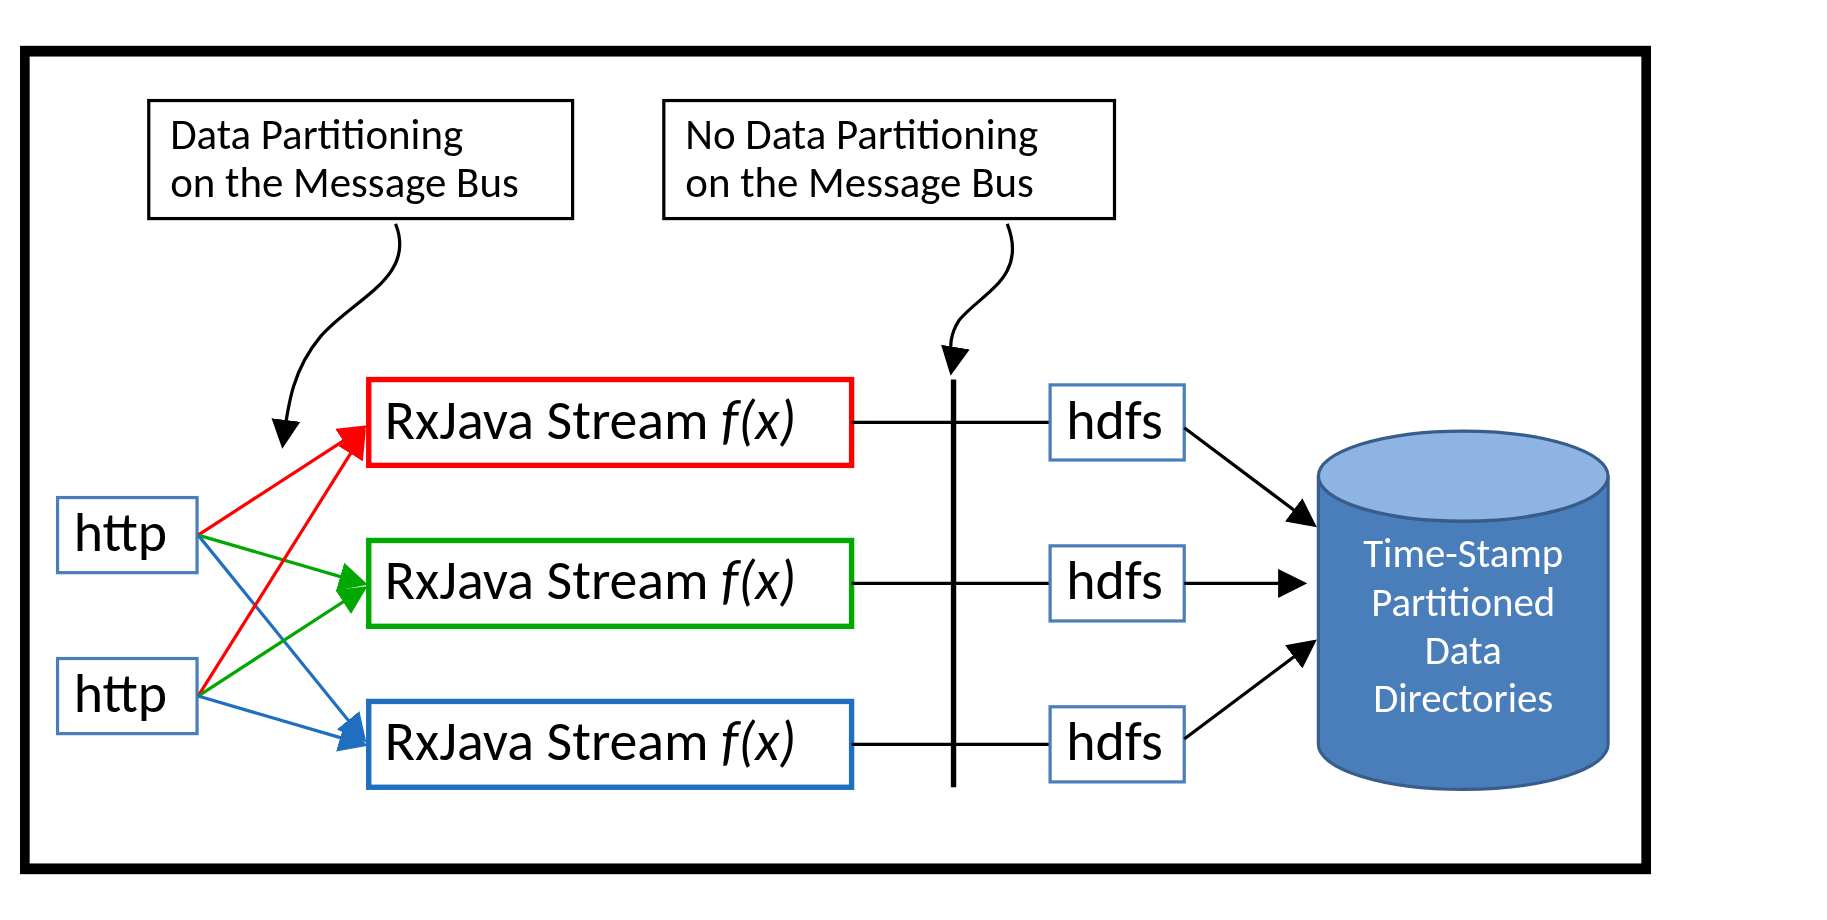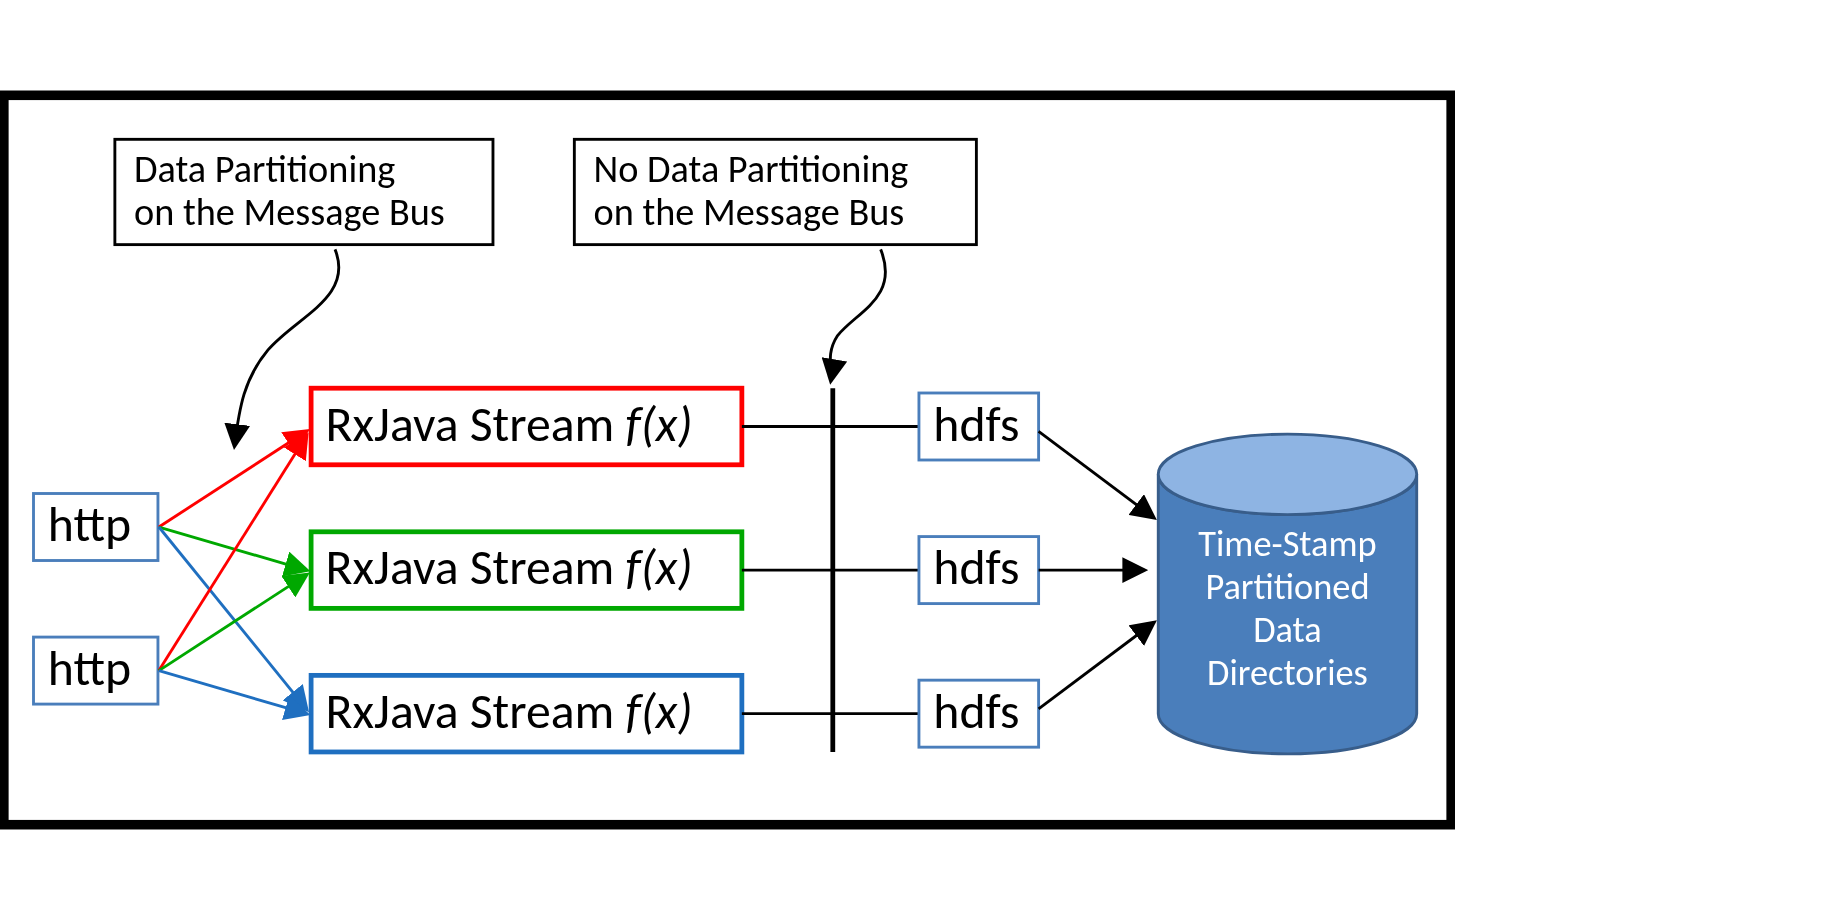--- a/index.html
+++ b/index.html
@@ -1,25 +1,26 @@
 <!DOCTYPE html>
 <html><head>
 <meta charset="utf-8">
 <style>
   html, body {
     margin: 0;
     padding: 0;
     background: #fff;
   }
   .canvas-wrap {
-    width: 1455px;
+    width: 1631px;
     height: 920px;
     display: flex;
     align-items: center;
     justify-content: center;
+    margin-left: 20px;
   }
   svg { display: block; }
   .box-label   { fill: #fff; stroke: #000; stroke-width: 3; }
   .box-http    { fill: #fff; stroke: #4a7ebb; stroke-width: 3; }
   .box-hdfs    { fill: #fff; stroke: #4a7ebb; stroke-width: 3; }
   .box-rx      { fill: #fff; stroke-width: 5; }
   .txt         { font-family: "Calibri", "Segoe UI", Arial, sans-serif; fill: #000; }
   .txt-big     { font-size: 52px; }
   .txt-mid     { font-size: 40px; }
   .txt-cyl     { font-size: 38px; fill: #fff; font-family: "Calibri", "Segoe UI", Arial, sans-serif; }

